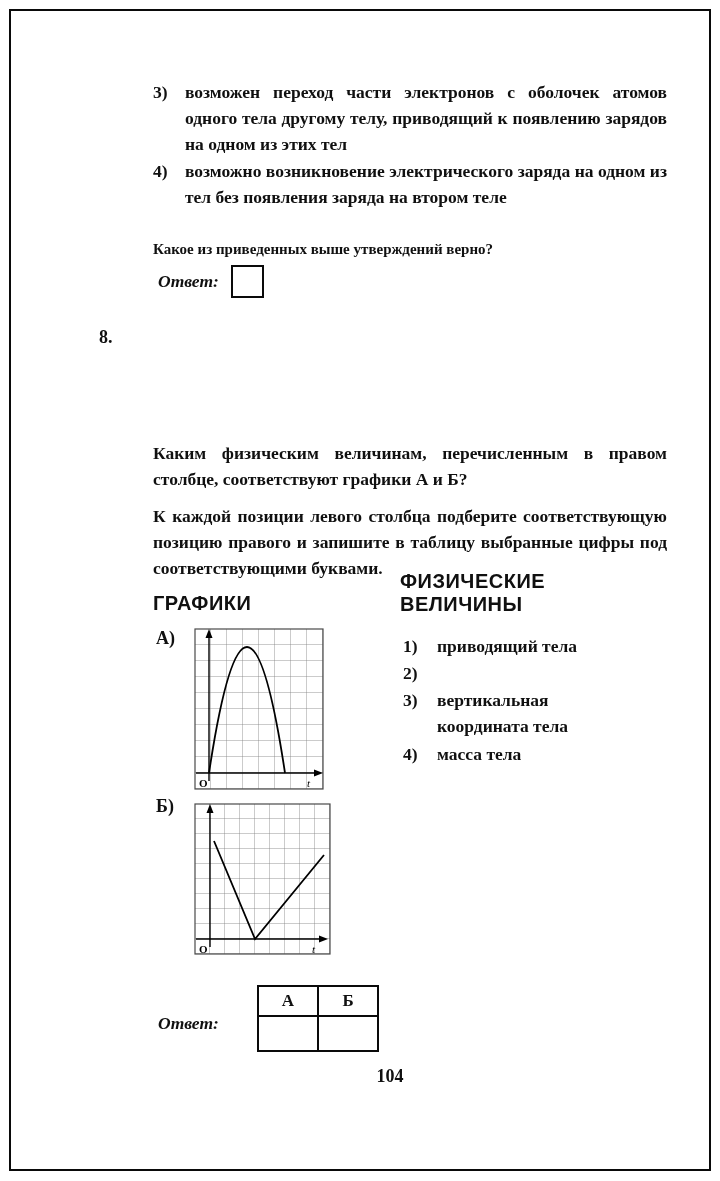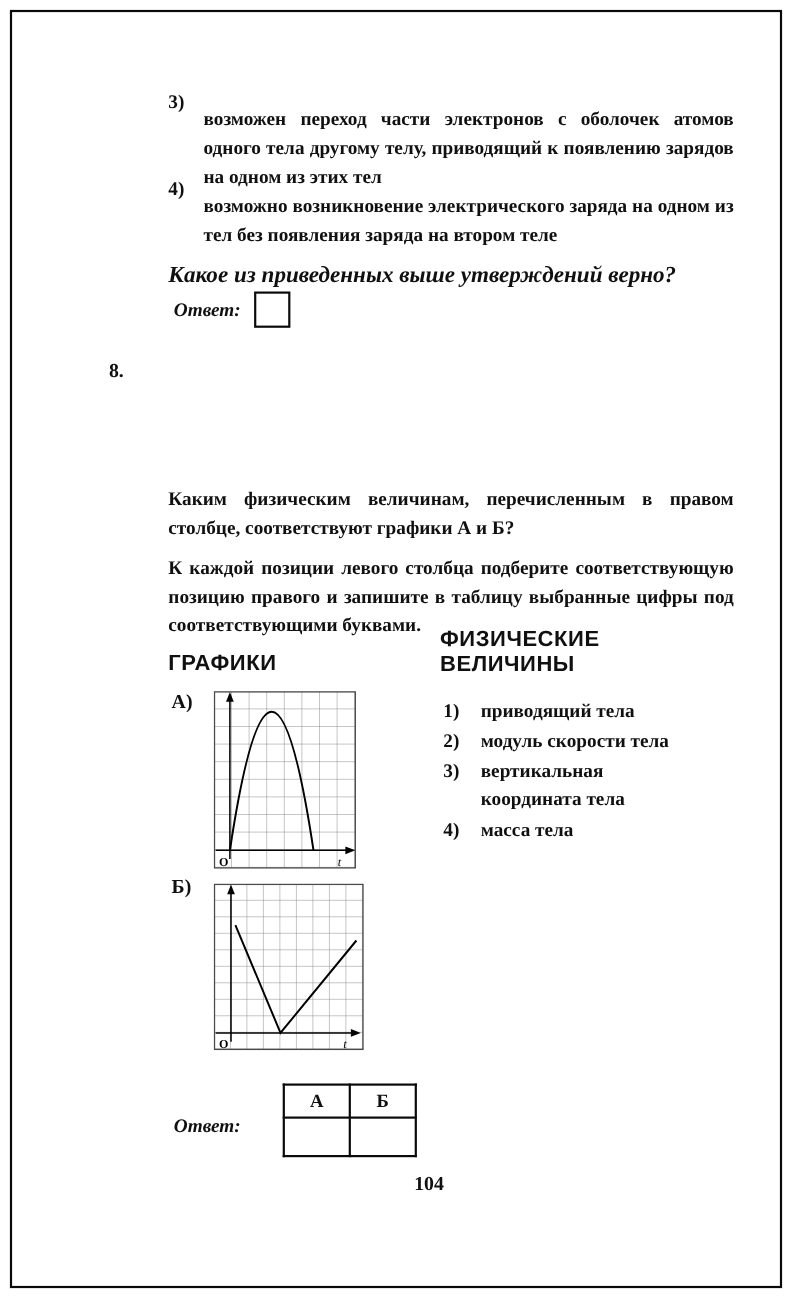--- a/index.html
+++ b/index.html
@@ -19,36 +19,35 @@
   }
   .opt{
     position:absolute;
     display:flex;
     width:514px;
     font-weight:bold;
     font-size:17.5px;
     line-height:26px;
   }
   .opt .num{width:32px;flex:none;}
-  .opt .txt{flex:1;text-align:justify;margin-top:16px;}
+  .opt .txt{flex:1;text-align:justify;}
   .para{
     position:absolute;
     width:514px;
     font-weight:bold;
     font-size:17.5px;
     line-height:26px;
     text-align:justify;
   }
   .line{
     position:absolute;
     font-weight:bold;
-    font-size:21px;
+    font-size:15px;
     line-height:26px;
     white-space:nowrap;
-    font-style:italic;
   }
   .qnum{
     position:absolute;
     font-weight:bold;
     font-size:18px;
   }
   .answer-row{
     position:absolute;
     display:flex;
     align-items:center;
@@ -179,21 +178,20 @@
       <text x="118" y="150" font-size="11" font-style="italic">t</text>
     </svg>
   </div>
 
   <div class="qlist-row" style="left:403px;top:633px;">
     <span class="num">1)</span>
     <span class="txt">приводящий тела</span>
   </div>
   <div class="qlist-row" style="left:403px;top:660px;">
     <span class="num">2)</span>
-    <span class="txt">модуль скорости тела</span>
   </div>
   <div class="qlist-row" style="left:403px;top:687px;">
     <span class="num">3)</span>
     <span class="txt">вертикальная координата тела</span>
   </div>
   <div class="qlist-row" style="left:403px;top:741px;">
     <span class="num">4)</span>
     <span class="txt">масса тела</span>
   </div>
 

